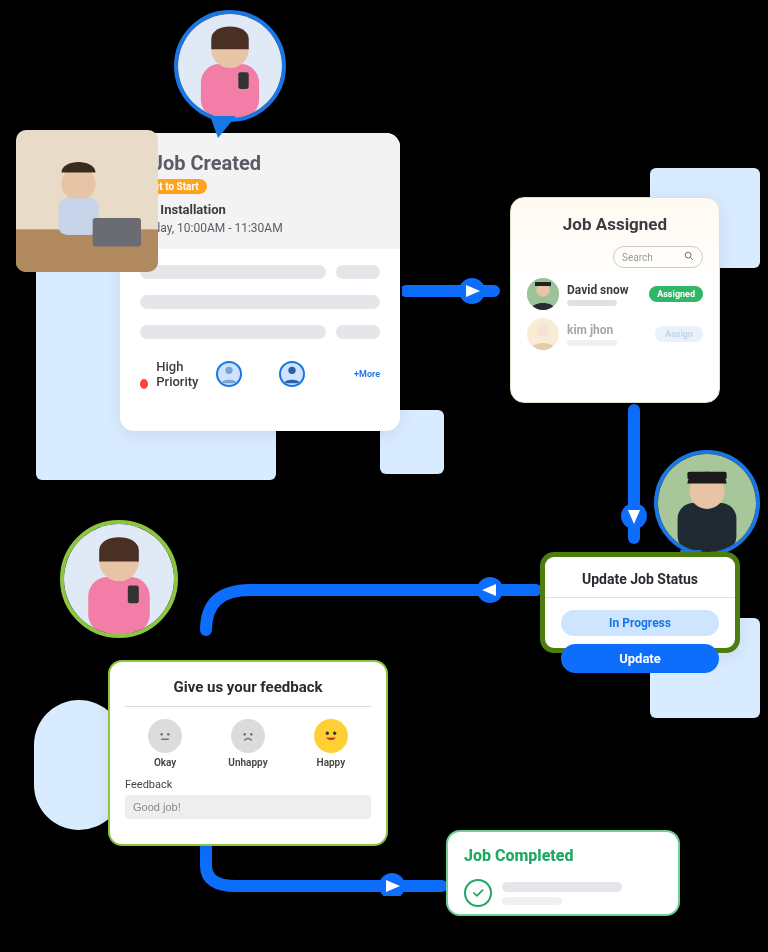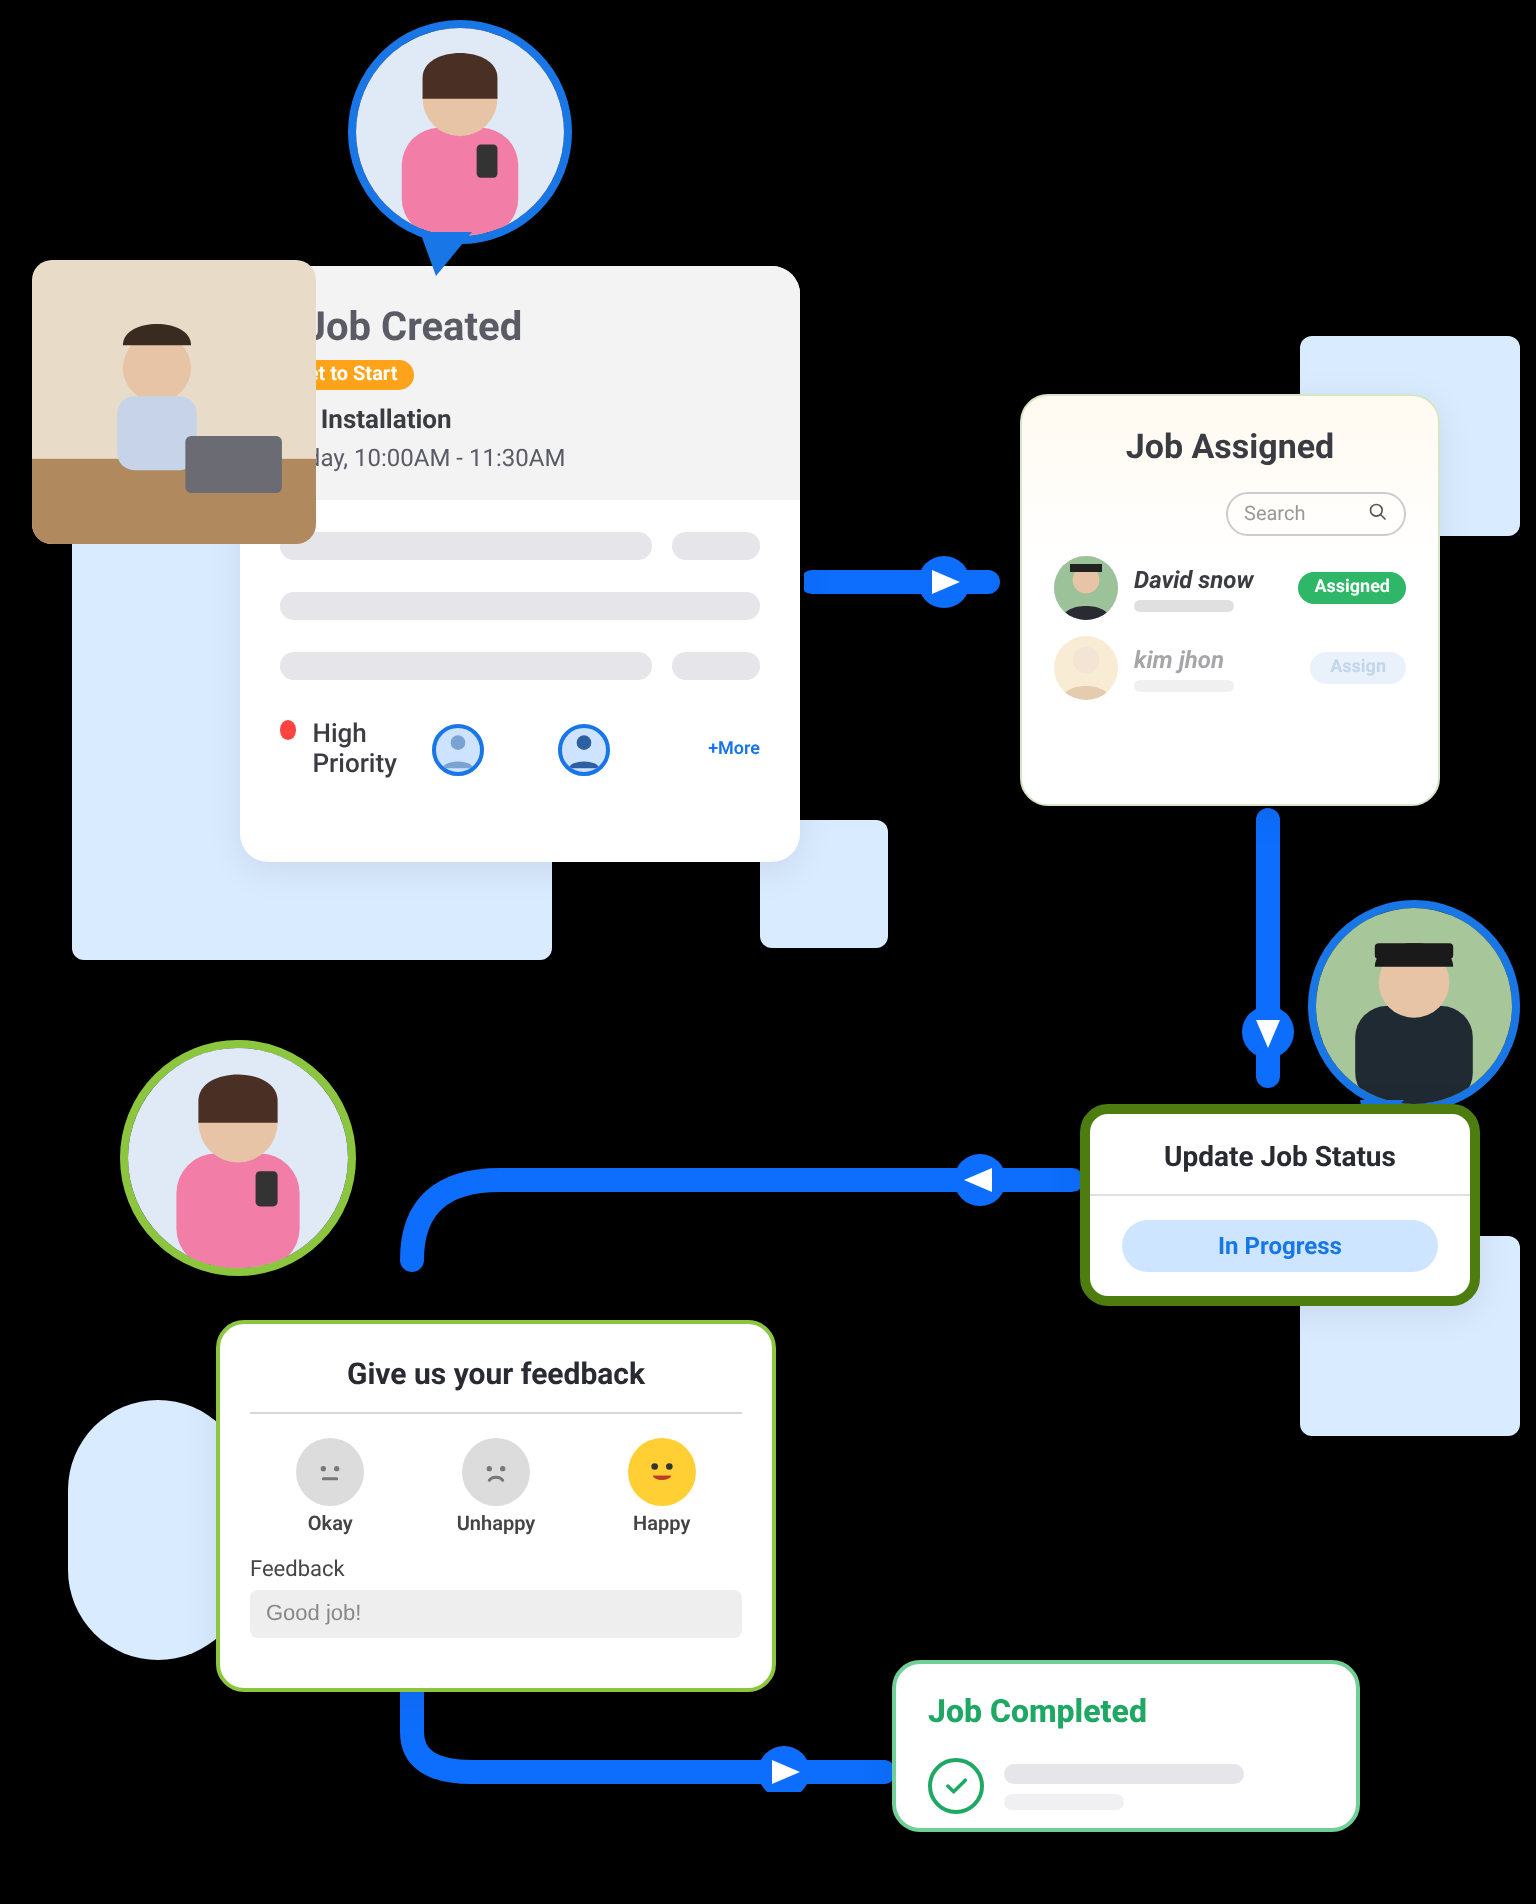--- a/index.html
+++ b/index.html
@@ -42,21 +42,21 @@
   .pill-badge {
     display:inline-block; background:#ffa31a; color:#fff;
     font-size:10px; font-weight:700; padding:2px 8px; border-radius:10px; margin-top:4px;
   }
   .jc-sub { font-size:13px; font-weight:700; color:#3b3b42; margin-top:8px;}
   .jc-time { font-size:12px; color:#5b5b66; margin-top:4px;}
   .skel-row { display:flex; gap:10px; margin-top:16px; }
   .skel-long { flex:1; height:14px; background:#e6e6ea; border-radius:7px; }
   .skel-short { width:44px; height:14px; background:#e6e6ea; border-radius:7px; }
   .priority-row { margin-top:20px; display:flex; align-items:center; justify-content:space-between;}
-  .priority-left { display:flex; align-items:flex-start; gap:8px; font-size:13px; color:#3b3b42; font-weight:500;}
+  .priority-left { display:flex; align-items:flex-end; gap:8px; font-size:13px; color:#3b3b42; font-weight:500;}
   .dot-red { width:10px; height:10px; background:#ff4340; border-radius:50%;}
   .avatars-more { display:flex; align-items:center;gap:45px;}
   .av-sm {
     width:26px; height:26px; border-radius:50%; border:2px solid #1976e6;
     display:flex; align-items:center; justify-content:center; margin-left:-8px;
     background:#cde3ff; overflow:hidden;
   }
   .av-sm:first-child{margin-left:0;}
   .more-link { font-size:9px; color:#1976e6; font-weight:600; margin-left:4px;}
   
@@ -66,21 +66,21 @@
     background: linear-gradient(180deg,#fffaf0 0%, #ffffff 40%);
   }
   .ja-title { text-align:center; font-size:17px; font-weight:700; color:#3b3b42; }
   .search-box {
     margin:12px 0 10px auto; width:90px; height:22px; border:1px solid #ccc;
     border-radius:11px; display:flex; align-items:center; padding:0 8px;
     font-size:10px; color:#999; justify-content:space-between;
   }
   .worker-row { display:flex; align-items:center; gap:8px; margin-top:8px;}
   .w-av { width:32px; height:32px; border-radius:50%; background:#d6d6d6; overflow:hidden; }
-  .w-info { flex:1;font-style:italic; }
+  .w-info { flex:1; }
   .w-name { font-size:12px; font-weight:700; color:#3b3b42;}
   .w-skel { width:50px; height:6px; background:#e0e0e0; border-radius:3px; margin-top:3px;}
   .pill-green { background:#2fb768; color:#fff; font-size:9px; font-weight:700; padding:3px 8px; border-radius:10px;}
   .pill-grey  { background:#cfe2f7; color:#7aa3d1; font-size:9px; font-weight:700; padding:3px 10px; border-radius:10px;}
   .faded { opacity:.45;}
   
   .update-status {
     left:540px; top:552px; width:200px; height:101px;
     border:5px solid #4d7c0f; padding:14px 16px;
   }
@@ -281,20 +281,21 @@
     </svg>
   </div>
   <svg class="arrow-svg" style="left:680px; top:550px; width:22px; height:20px;" viewBox="0 0 22 20">
       <path d="M0 0 L22 0 L4 20 Z" fill="#1976e6"></path>
     </svg>
 
   <div class="card update-status">
     <div class="us-title">Update Job Status</div>
     <div class="us-hr"></div>
     <span class="pill-inprog">In Progress</span>
+    <span class="pill-update">Update</span>
   </div>
 
   <div class="avatar-bubble" style="left:60px; top:520px; width:118px; height:118px; border:4px solid #8cc63f;">
     <svg class="bubble-img" viewBox="0 0 100 100">
       <rect width="100" height="100" fill="#dfeaf6"></rect>
       <rect x="22" y="48" width="56" height="52" rx="18" fill="#f27da6"></rect>
       <circle cx="50" cy="34" r="18" fill="#e8c4a6"></circle>
       <path d="M32 24c0-16 36-16 36 0v10H32z" fill="#4a2f24"></path>
       <rect x="58" y="56" width="10" height="16" rx="2" fill="#333"></rect>
     </svg>

